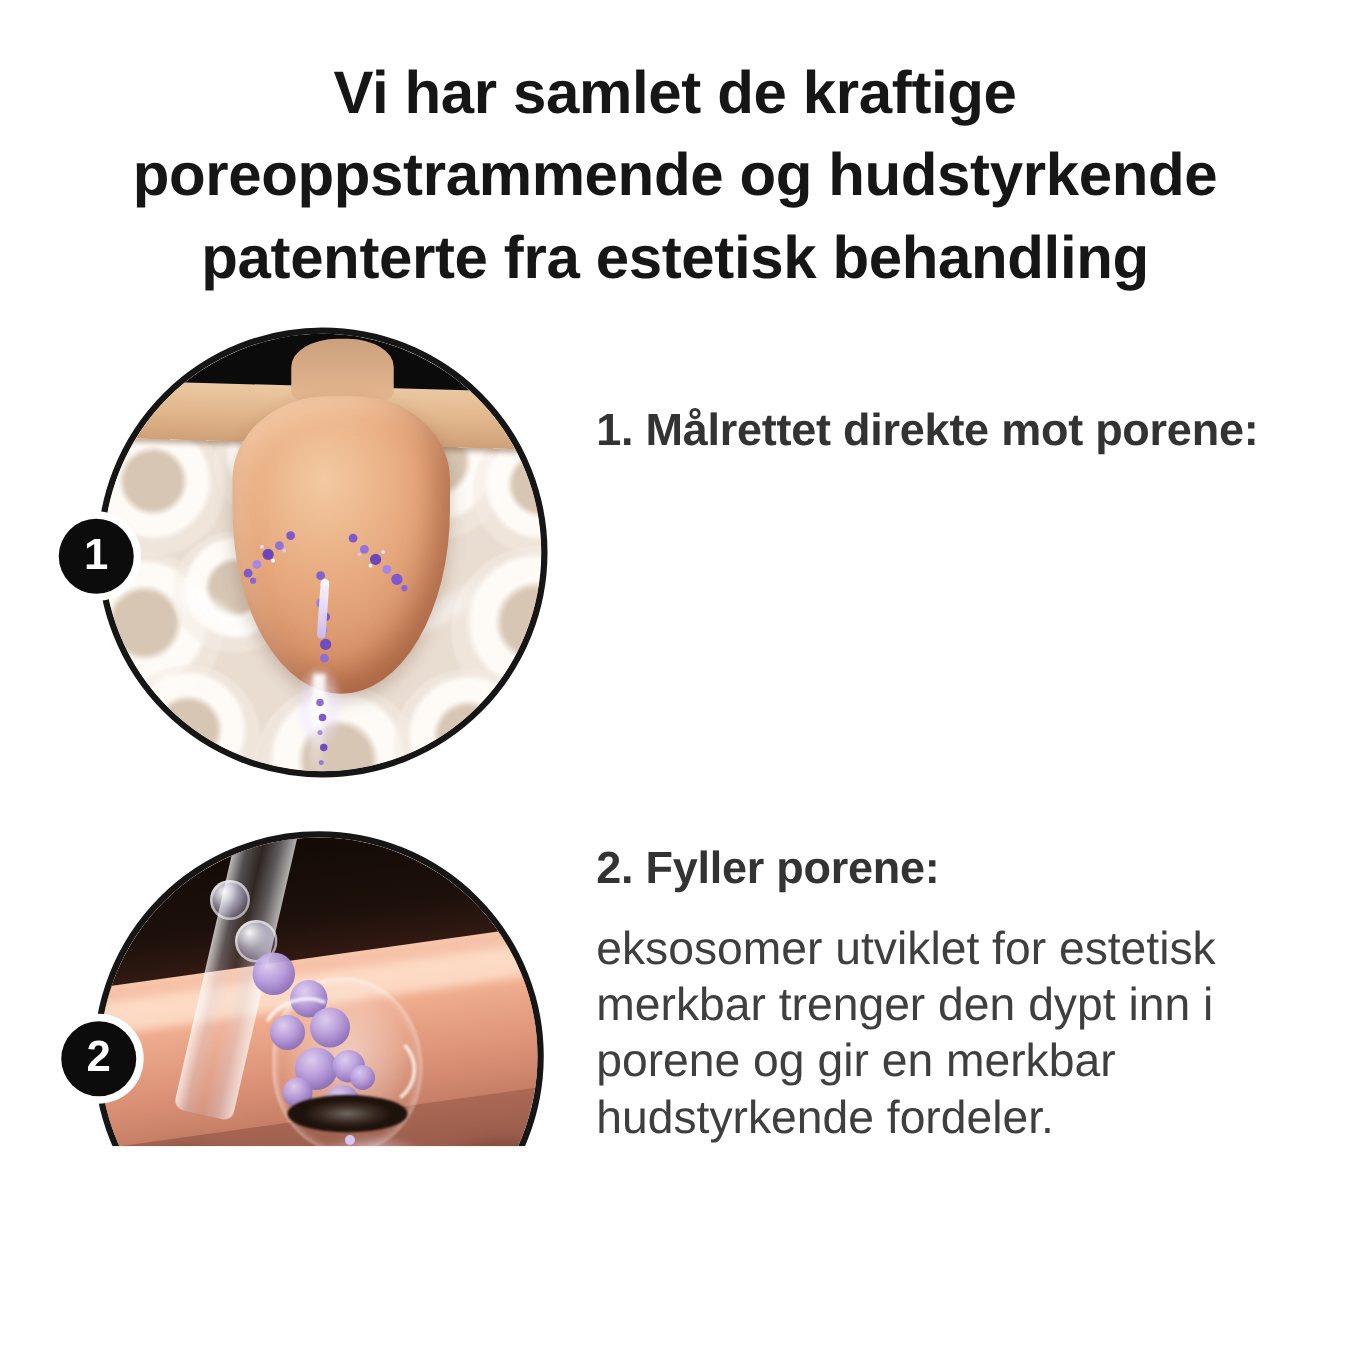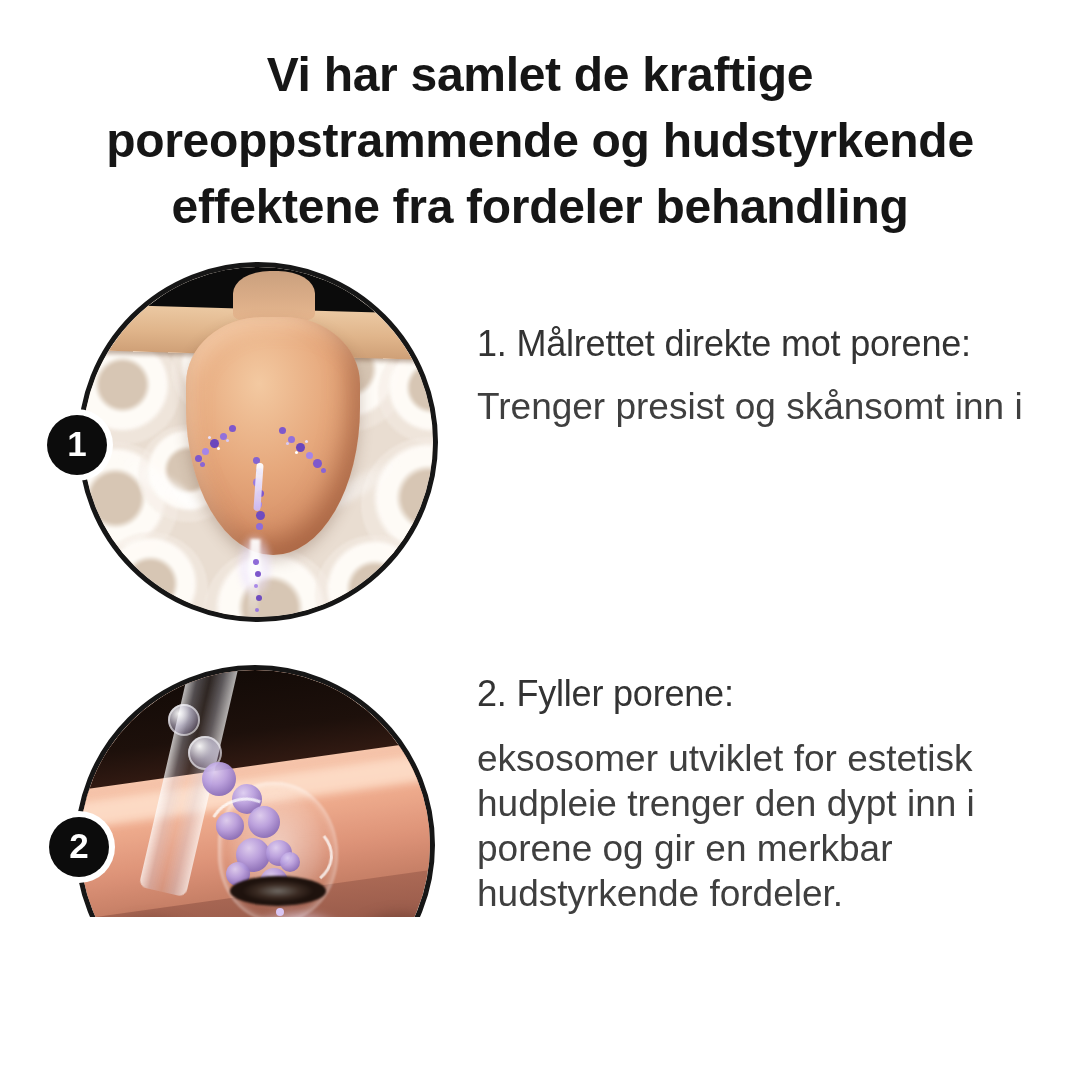--- a/index.html
+++ b/index.html
@@ -18,21 +18,21 @@
 
   
   .title{position:absolute;left:0;top:42px;width:1080px;text-align:center;
          font-size:48px;line-height:66px;font-weight:700;color:var(--title-text);
          letter-spacing:-0.3px;}
   .title .tl{display:block;}
 
   
   .step{position:absolute;inset:0;}
   .text-col{position:absolute;left:477px;width:600px;}
-  .step-heading{font-size:36px;font-weight:400;color:var(--heading-text);line-height:1;letter-spacing:-0.2px;}
+  .step-heading{font-size:36px;font-weight:700;color:var(--heading-text);line-height:1;letter-spacing:-0.2px;}
   .step-body{font-size:37px;color:var(--body-text);}
   .bl{display:block;}
   .step1 .text-col.h{top:326px;}
   .step1 .text-col.b{top:384px;}
   .step1 .bl{line-height:46px;}
   .step2 .text-col.h{top:676px;}
   .step2 .text-col.b{top:736px;}
   .step2 .bl{line-height:45px;}
 
   
@@ -179,21 +179,21 @@
     -12px 34px 0 -1px #d9c6f4,104px 18px 0 -2px #e8cfe2,88px 4px 0 -1px #d4b9ef;}
 </style>
 </head>
 <body>
 
 <div class="canvas">
 
   <h1 class="title">
     <span class="tl">Vi har samlet de kraftige</span>
     <span class="tl">poreoppstrammende og hudstyrkende</span>
-    <span class="tl">effektene fra fordeler behandling</span>
+    <span class="tl">patenterte fra estetisk behandling</span>
   </h1>
 
   <section class="step step1">
 
     <div class="circle c1">
       <div class="scene">
         <div class="donut d1"></div>
         <div class="donut d2"></div>
         <div class="donut d3"></div>
         <div class="donut d4"></div>
@@ -220,21 +220,20 @@
     </div>
 
     <div class="badge badge1">
       <div class="badge-core">1</div>
     </div>
 
     <div class="text-col h">
       <h2 class="step-heading">1. Målrettet direkte mot porene:</h2>
     </div>
     <div class="text-col b step-body">
-      <span class="bl">Trenger presist og skånsomt inn i</span>
     </div>
   </section>
 
   <section class="step step2">
 
     <div class="circle c2">
       <div class="scene">
         <div class="scene2-bg"></div>
         <div class="sky"></div>
         <div class="skin"></div>
@@ -266,19 +265,19 @@
 
     <div class="badge badge2">
       <div class="badge-core">2</div>
     </div>
 
     <div class="text-col h">
       <h2 class="step-heading">2. Fyller porene:</h2>
     </div>
     <div class="text-col b step-body">
       <span class="bl">eksosomer utviklet for estetisk</span>
-      <span class="bl">hudpleie trenger den dypt inn i</span>
+      <span class="bl">merkbar trenger den dypt inn i</span>
       <span class="bl">porene og gir en merkbar</span>
       <span class="bl">hudstyrkende fordeler.</span>
     </div>
   </section>
 
 </div>
 
 </body></html>

